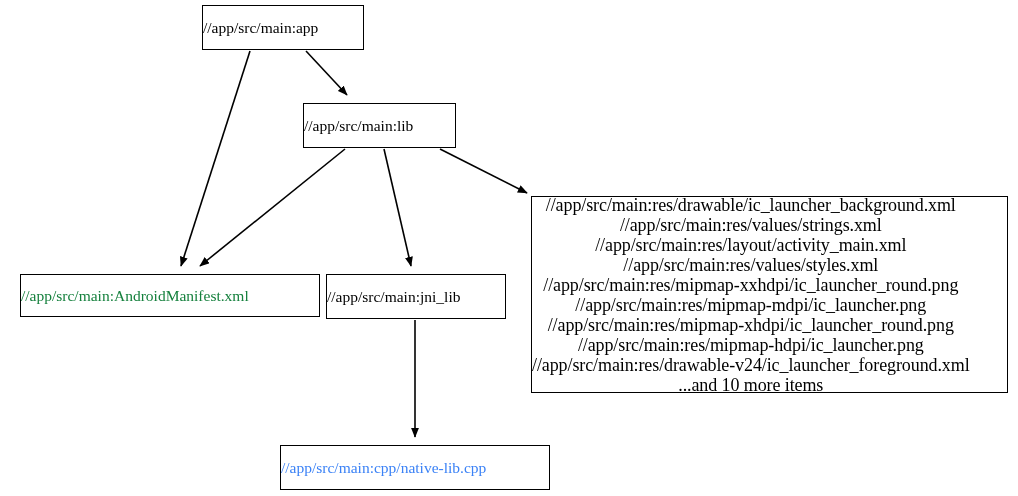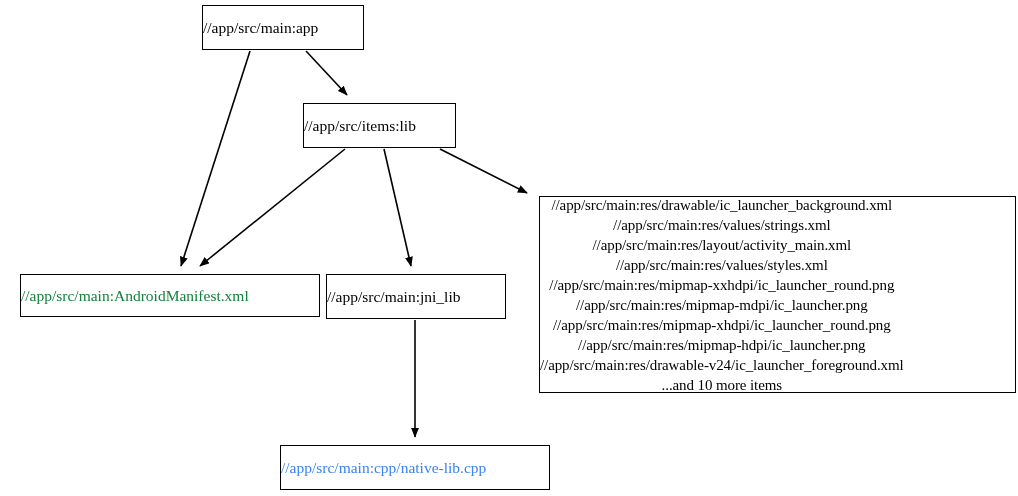--- a/index.html
+++ b/index.html
@@ -32,24 +32,23 @@
     justify-content: flex-start;
     text-align: center;
     color: #000000;
     font-family: "Liberation Serif", "DejaVu Serif", serif;
     font-size: 15.5px;
     line-height: 1.28;
     white-space: pre;
     z-index: 2;
   }
   .graph-node.multiline {
-    font-size: 15px;
+    font-size: 18px;
     line-height: 20px;
     letter-spacing: -0.1px;
-    margin-left: 8px;
   }
   .node-label {
     display: block;
     white-space: pre;
   }
 </style>
 </head>
 <body>
 
 <div id="graph-canvas">
@@ -65,21 +64,21 @@
         <path d="M 306 51 L 347 95" marker-end="url(#arrowhead)" stroke="#000000"></path>
         <path d="M 345 149 L 200 266" marker-end="url(#arrowhead)" stroke="#000000"></path>
         <path d="M 384 149 L 411 266" marker-end="url(#arrowhead)" stroke="#000000"></path>
         <path d="M 440 149 L 527 193" marker-end="url(#arrowhead)" stroke="#000000"></path>
         <path d="M 415 320 L 415 437" marker-end="url(#arrowhead)" stroke="#000000"></path>
       </g>
   </svg>
 
   <div id="nodes-group">
       <div class="graph-node" style="left: 202px; top: 5px; width: 162px; height: 45px; border-color: rgb(0, 0, 0); background: rgb(255, 255, 255); color: rgb(0, 0, 0);"><span class="node-label">//app/src/main:app</span></div>
-      <div class="graph-node" style="left: 303px; top: 103px; width: 153px; height: 45px; border-color: rgb(0, 0, 0); background: rgb(255, 255, 255); color: rgb(0, 0, 0);"><span class="node-label">//app/src/items:lib</span></div>
+      <div class="graph-node" style="left: 303px; top: 103px; width: 153px; height: 45px; border-color: rgb(0, 0, 0); background: rgb(255, 255, 255); color: rgb(0, 0, 0);"><span class="node-label">//app/src/main:lib</span></div>
       <div class="graph-node" style="left: 20px; top: 274px; width: 300px; height: 43px; border-color: rgb(0, 0, 0); background: rgb(255, 255, 255); color: #15803d;"><span class="node-label">//app/src/main:AndroidManifest.xml</span></div>
       <div class="graph-node" style="left: 326px; top: 274px; width: 180px; height: 45px; border-color: rgb(0, 0, 0); background: rgb(255, 255, 255); color: rgb(0, 0, 0);"><span class="node-label">//app/src/main:jni_lib</span></div>
       <div class="graph-node multiline" style="left: 531px; top: 196px; width: 477px; height: 197px; border-color: rgb(0, 0, 0); background: rgb(255, 255, 255); color: rgb(0, 0, 0);"><span class="node-label">//app/src/main:res/drawable/ic_launcher_background.xml
 //app/src/main:res/values/strings.xml
 //app/src/main:res/layout/activity_main.xml
 //app/src/main:res/values/styles.xml
 //app/src/main:res/mipmap-xxhdpi/ic_launcher_round.png
 //app/src/main:res/mipmap-mdpi/ic_launcher.png
 //app/src/main:res/mipmap-xhdpi/ic_launcher_round.png
 //app/src/main:res/mipmap-hdpi/ic_launcher.png

